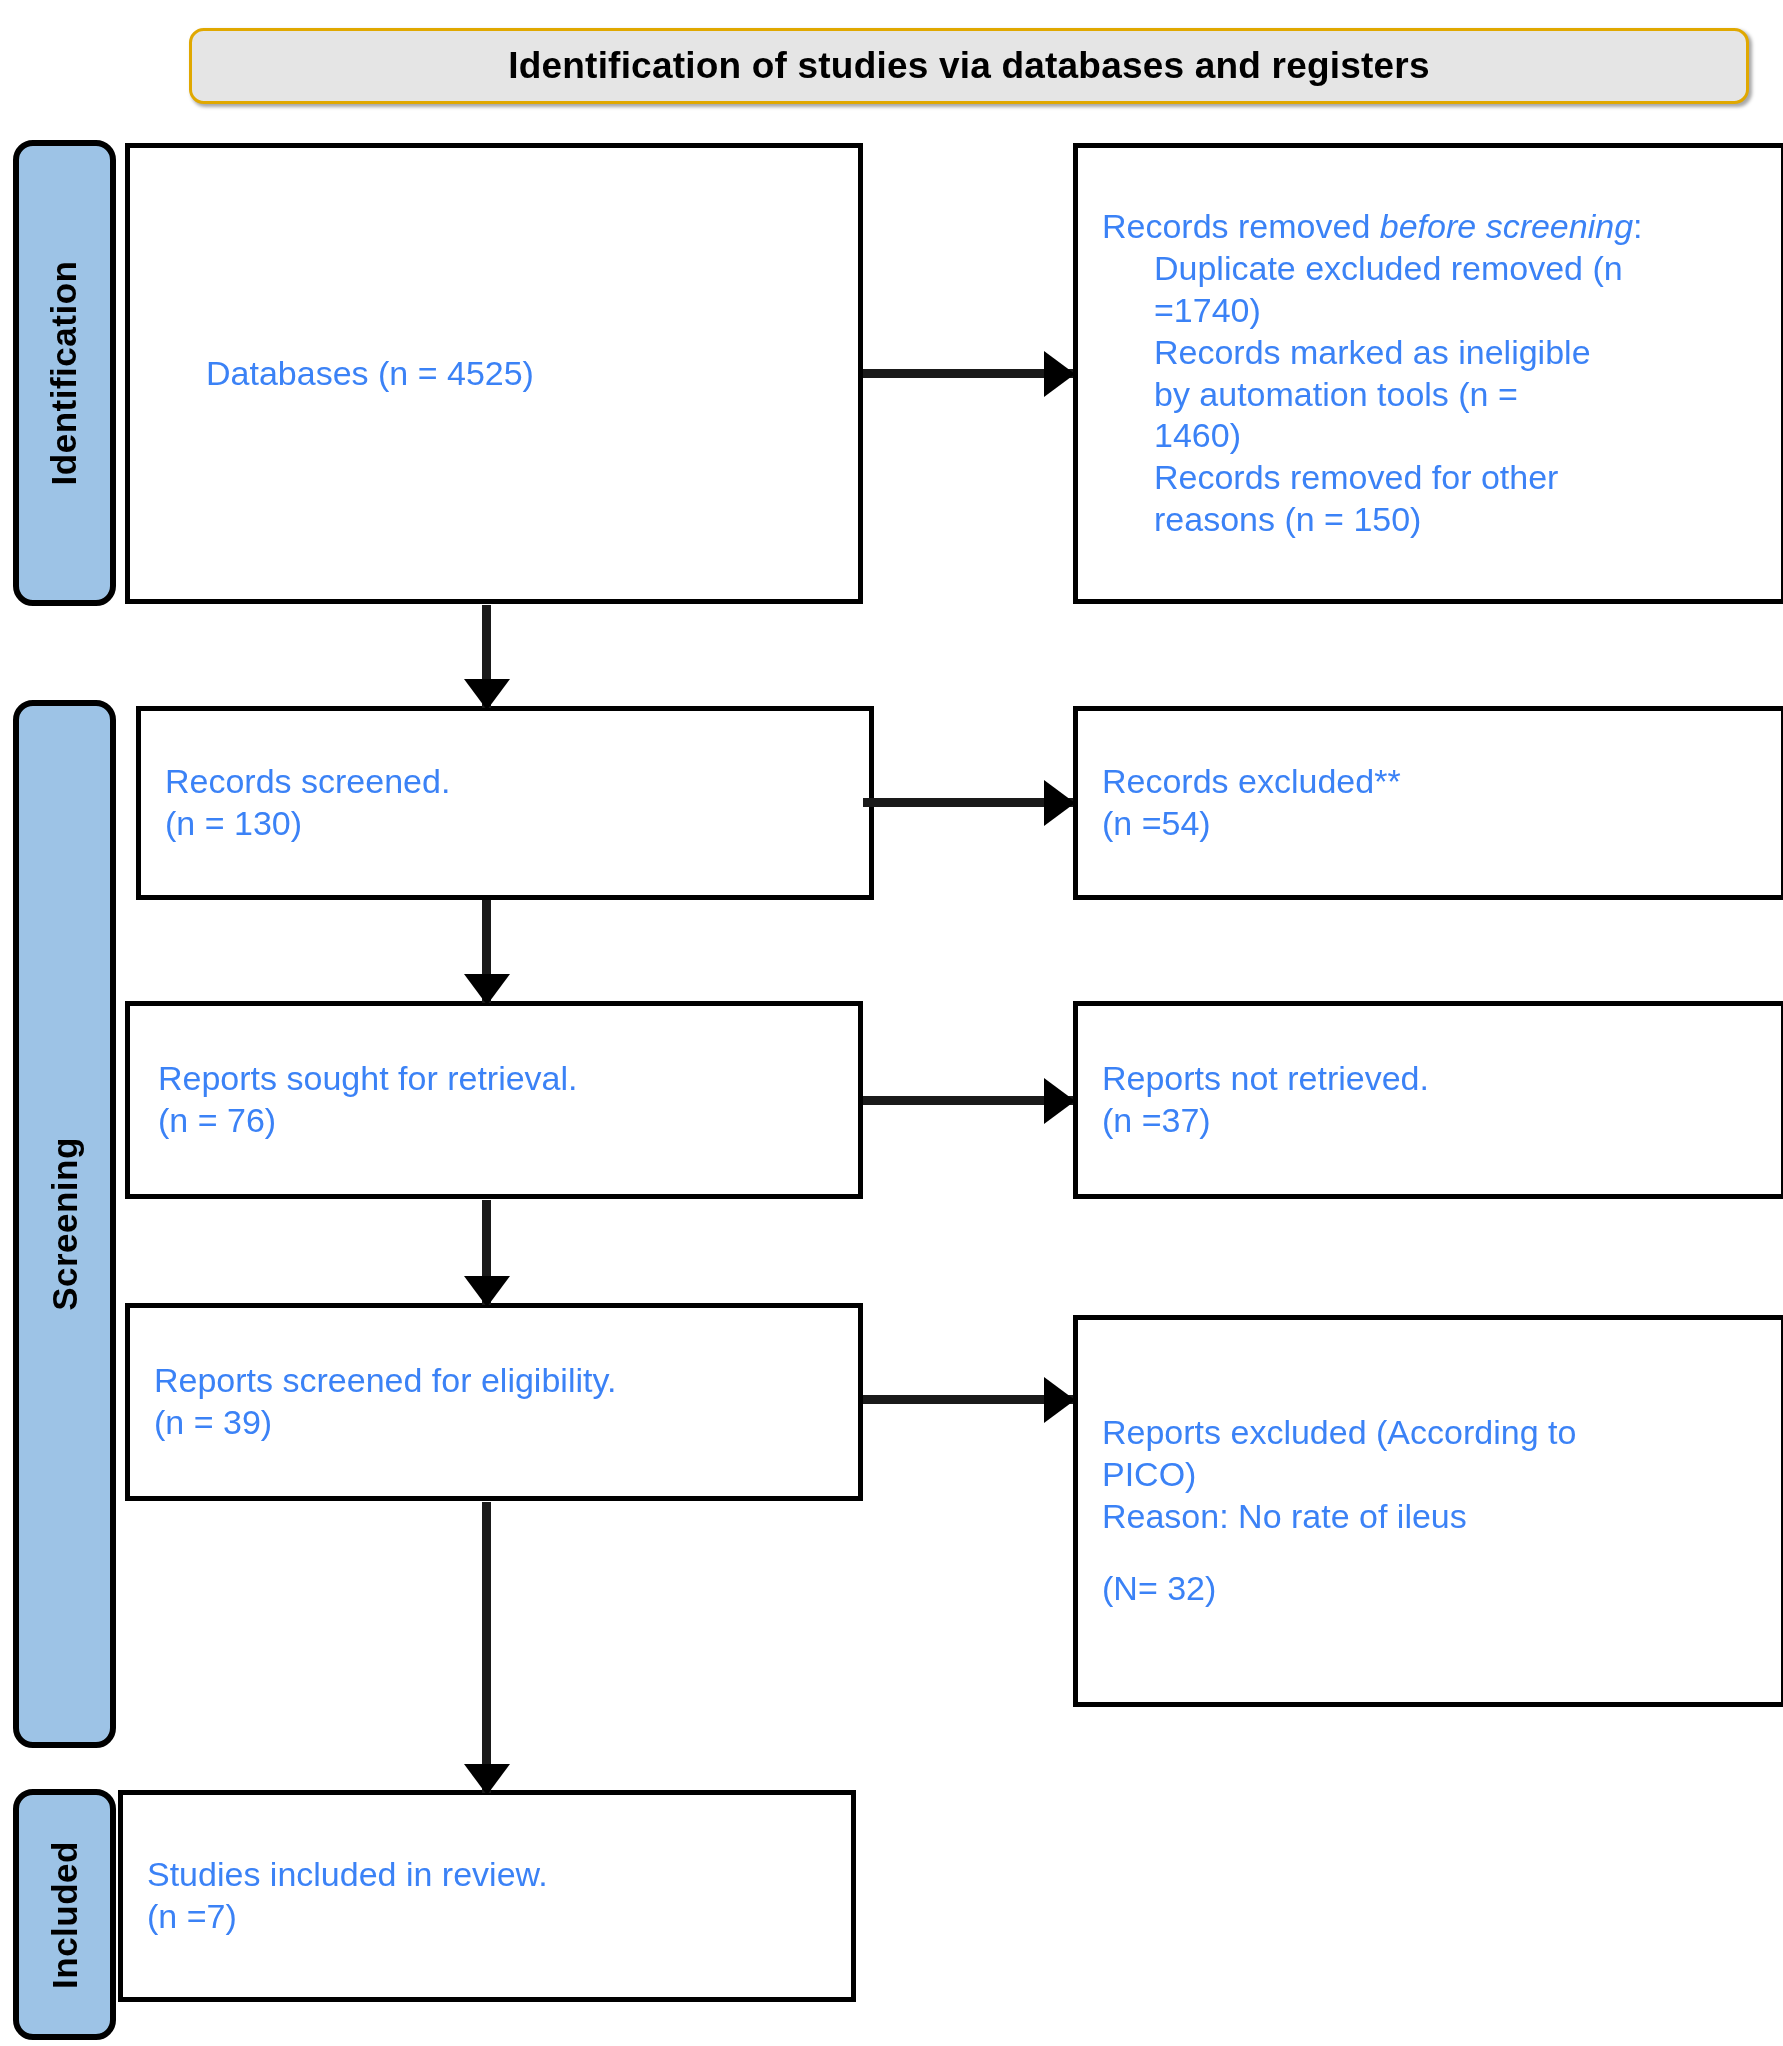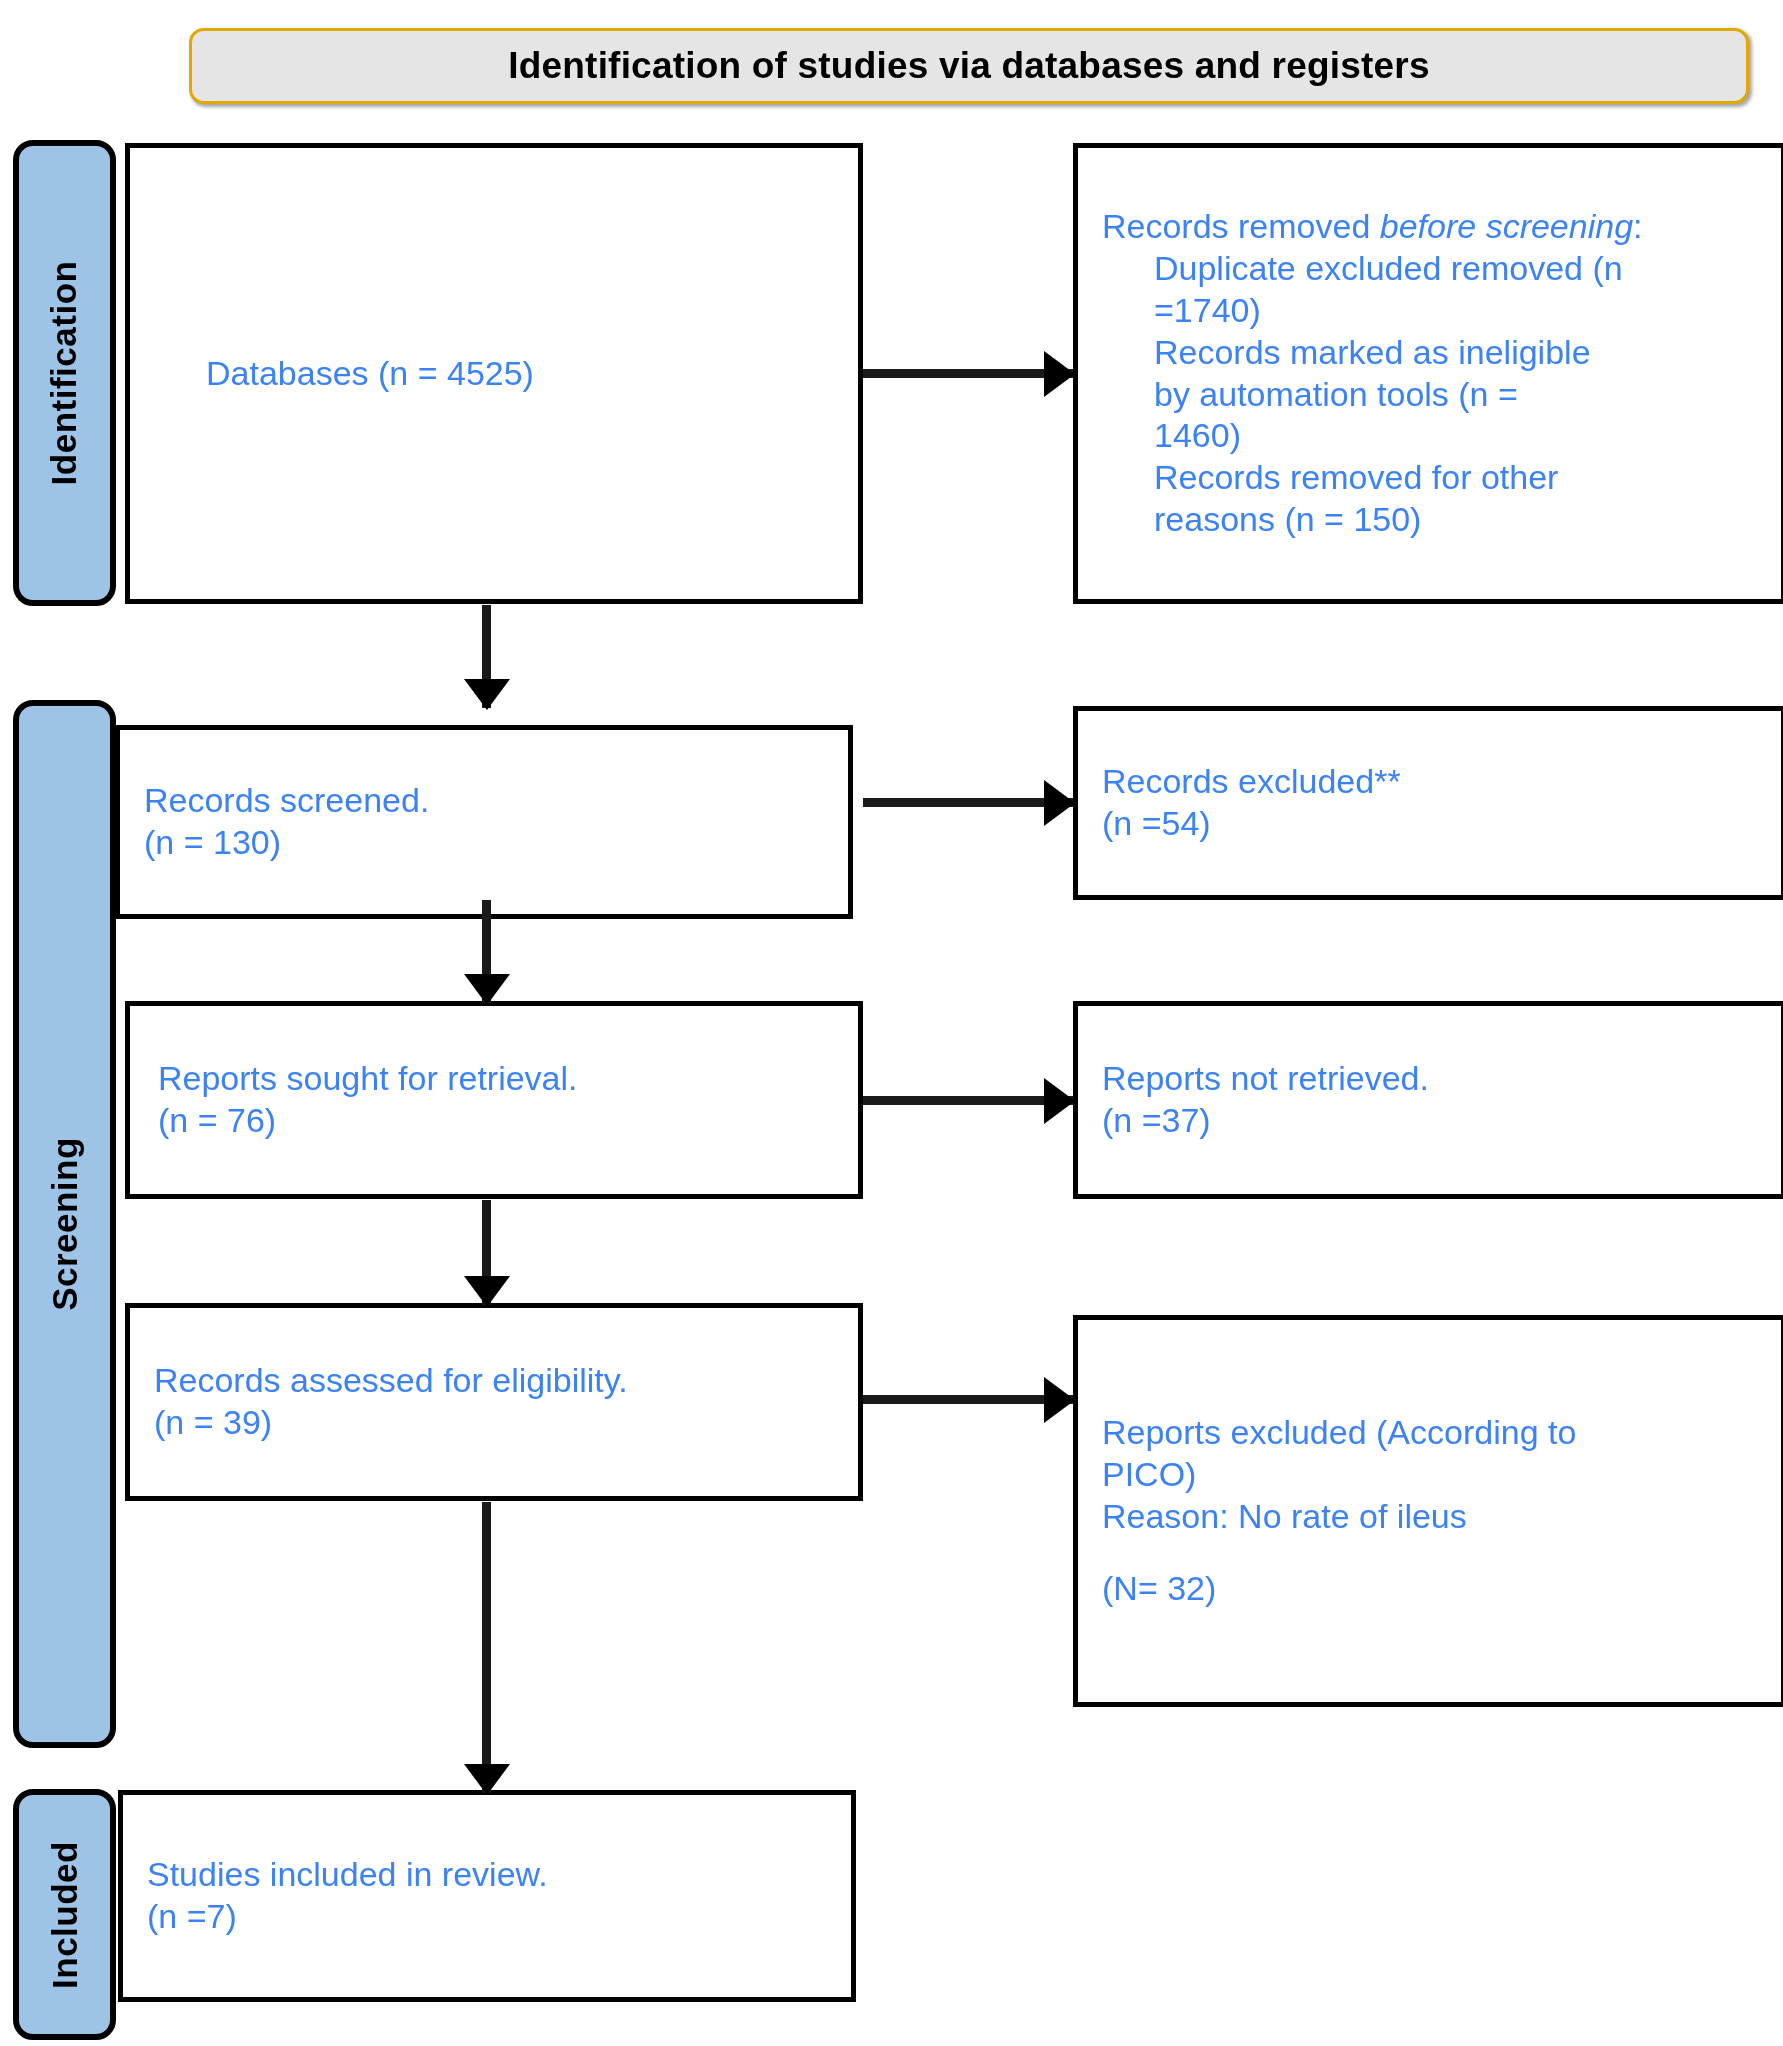--- a/index.html
+++ b/index.html
@@ -84,21 +84,21 @@
     font-size: 34px;
     line-height: 1.23;
     color: #3b82f6;
   }
   .box p.indent { padding-left: 52px; }
   .box p.blank  { height: 0.9em; }
   .box em { font-style: italic; }
 
   
   #box-identified   { left: 125px; top: 143px;  width: 738px; height: 461px; }
-  #box-screened     { left: 115px; top: 706px;  width: 738px; height: 194px; margin-top: 19px; }
+  #box-screened     { left: 136px; top: 706px;  width: 738px; height: 194px; }
   #box-sought       { left: 125px; top: 1001px; width: 738px; height: 198px; padding-left: 28px; }
   #box-assessed     { left: 125px; top: 1303px; width: 738px; height: 198px; }
   #box-included     { left: 118px; top: 1790px; width: 738px; height: 212px; }
 
   
   #box-removed      { left: 1073px; top: 143px;  width: 713px; height: 461px; }
   #box-excluded     { left: 1073px; top: 706px;  width: 713px; height: 194px; }
   #box-notretrieved { left: 1073px; top: 1001px; width: 713px; height: 198px; }
   #box-repexcluded  { left: 1073px; top: 1315px; width: 713px; height: 392px; }
 
@@ -194,21 +194,21 @@
     <p>Reports sought for retrieval.</p>
     <p>(n = 76)</p>
   </div>
 
   <div class="box" id="box-notretrieved">
     <p>Reports not retrieved.</p>
     <p>(n =37)</p>
   </div>
 
   <div class="box" id="box-assessed">
-    <p>Records assessed for eligibility.</p>
+    <p>Reports screened for eligibility.</p>
     <p>(n = 39)</p>
   </div>
 
   <div class="box" id="box-repexcluded">
     <p>Reports excluded (According to</p>
     <p>PICO)</p>
     <p>Reason: No rate of ileus</p>
     <p class="blank"></p>
     <p>(N= 32)</p>
   </div>

